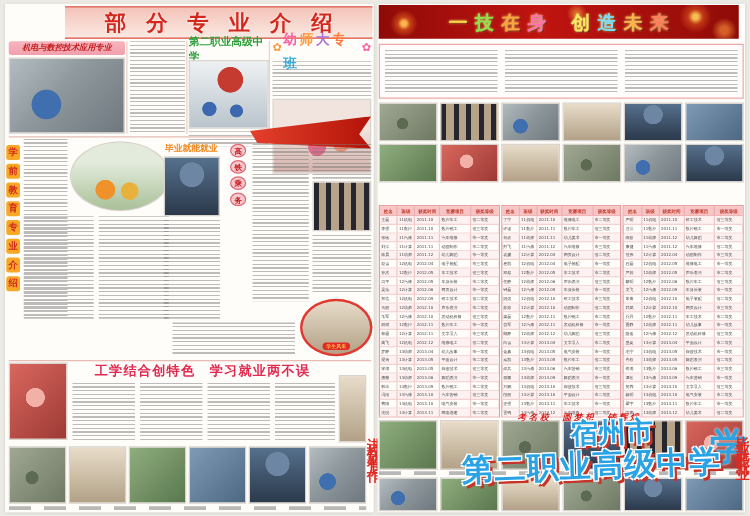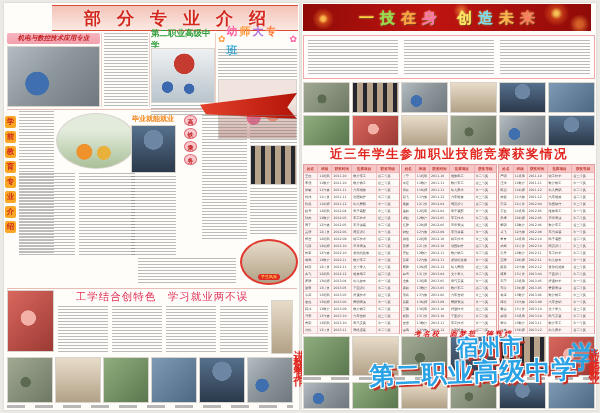--- a/index.html
+++ b/index.html
@@ -38,21 +38,21 @@
   .green-title{color:#2e9e3a;font-weight:bold;font-size:8.5px;display:flex;align-items:center;}
   .orange-title{color:#f08519;font-weight:bold;font-size:7px;display:flex;align-items:center;}
   .pchar{font-size:11px;font-weight:bold;margin:0 1px;}
   .flower{font-size:9px;}
   .vbox{display:block;width:11px;height:12px;margin:3px 1px;background:#f9a826;border-radius:2px;color:#cf2a1e;font-size:7.5px;line-height:12px;text-align:center;font-weight:bold;}
   .oval-badge{display:block;width:13px;height:11px;margin:2px 0;background:#f7c9cf;border:1px solid #e06a74;border-radius:50%;color:#c42020;font-size:6px;line-height:11px;text-align:center;font-weight:bold;box-sizing:border-box;}
   .flag{background:linear-gradient(90deg,#e4402c,#b31408);clip-path:polygon(0 45%,100% 0,90% 55%,100% 100%,6% 82%);}
   .oval-photo{border-radius:50%;}
   .oval-bordered{border-radius:50%;border:2px solid #e0392f;box-sizing:border-box;}
   .oval-cap{position:absolute;bottom:3px;left:50%;transform:translateX(-50%);background:#e02a22;color:#ffe95e;font-size:4px;line-height:6px;padding:0 3px;border-radius:4px;white-space:nowrap;}
-  .bottom-headline{color:#e02a50;font-weight:normal;font-size:10.5px;letter-spacing:1px;display:flex;align-items:center;justify-content:center;text-shadow:0 0 1px #fff;}
+  .bottom-headline{color:#e02a50;font-weight:bold;font-size:10.5px;letter-spacing:1px;display:flex;align-items:center;justify-content:center;text-shadow:0 0 1px #fff;}
   .vslogan{writing-mode:vertical-rl;text-orientation:upright;color:#e02a22;font-weight:bold;font-size:11px;letter-spacing:5px;text-align:center;}
 
   
   .banner{background:radial-gradient(circle at 7% 55%,rgba(255,190,80,.95) 0 2px,rgba(255,130,40,.45) 5px,transparent 11px),radial-gradient(circle at 88% 35%,rgba(255,210,90,.9) 0 2px,rgba(255,120,40,.4) 6px,transparent 13px),radial-gradient(circle at 96% 75%,rgba(255,150,60,.6) 0 3px,transparent 10px),radial-gradient(circle at 55% 25%,rgba(255,180,70,.5) 0 2px,transparent 8px),linear-gradient(90deg,#8f0b08,#c01410 45%,#8f0b08);display:flex;align-items:center;justify-content:center;}
   .bchar{font-family:"DejaVu Serif",serif;font-size:15px;font-weight:bold;margin:0 3px;text-shadow:0 0 2px rgba(255,255,140,.95),1px 1px 0 #5e0702;}
   .chargap{display:inline-block;width:14px;}
   .article-box{border:1px solid #f0a9a9;background:#fffdfc;display:flex;gap:6px;padding:4px;box-sizing:border-box;}
   .article-box>div{flex:1 1 0;}
   .table-title{color:#e2261f;font-weight:bold;font-size:12.5px;letter-spacing:1.5px;display:flex;align-items:center;justify-content:center;font-family:"DejaVu Serif",serif;}
   .awards{display:flex;gap:1px;}
@@ -186,21 +186,20 @@
     </div>
   <div class="abs prow" style="left:1px;top:112px;width:292px;height:31px;">
       <div class="photo ph-green"></div>
       <div class="photo ph-red"></div>
       <div class="photo ph-indoor"></div>
       <div class="photo ph-crowd"></div>
       <div class="photo ph-machine"></div>
       <div class="photo ph-class"></div>
     </div>
 
-  <div class="abs table-title" style="left:0;top:144px;width:294px;height:15px;">近三年学生参加职业技能竞赛获奖情况</div>
 
   <div class="abs awards" style="left:1px;top:161px;width:292px;height:170px;">
       <div class="tgroup">
         <div class="trow thead">
           <div class="tcell">姓名</div>
           <div class="tcell">班级</div>
           <div class="tcell">获奖时间</div>
           <div class="tcell">竞赛项目</div>
           <div class="tcell">获奖等级</div>
         </div>

